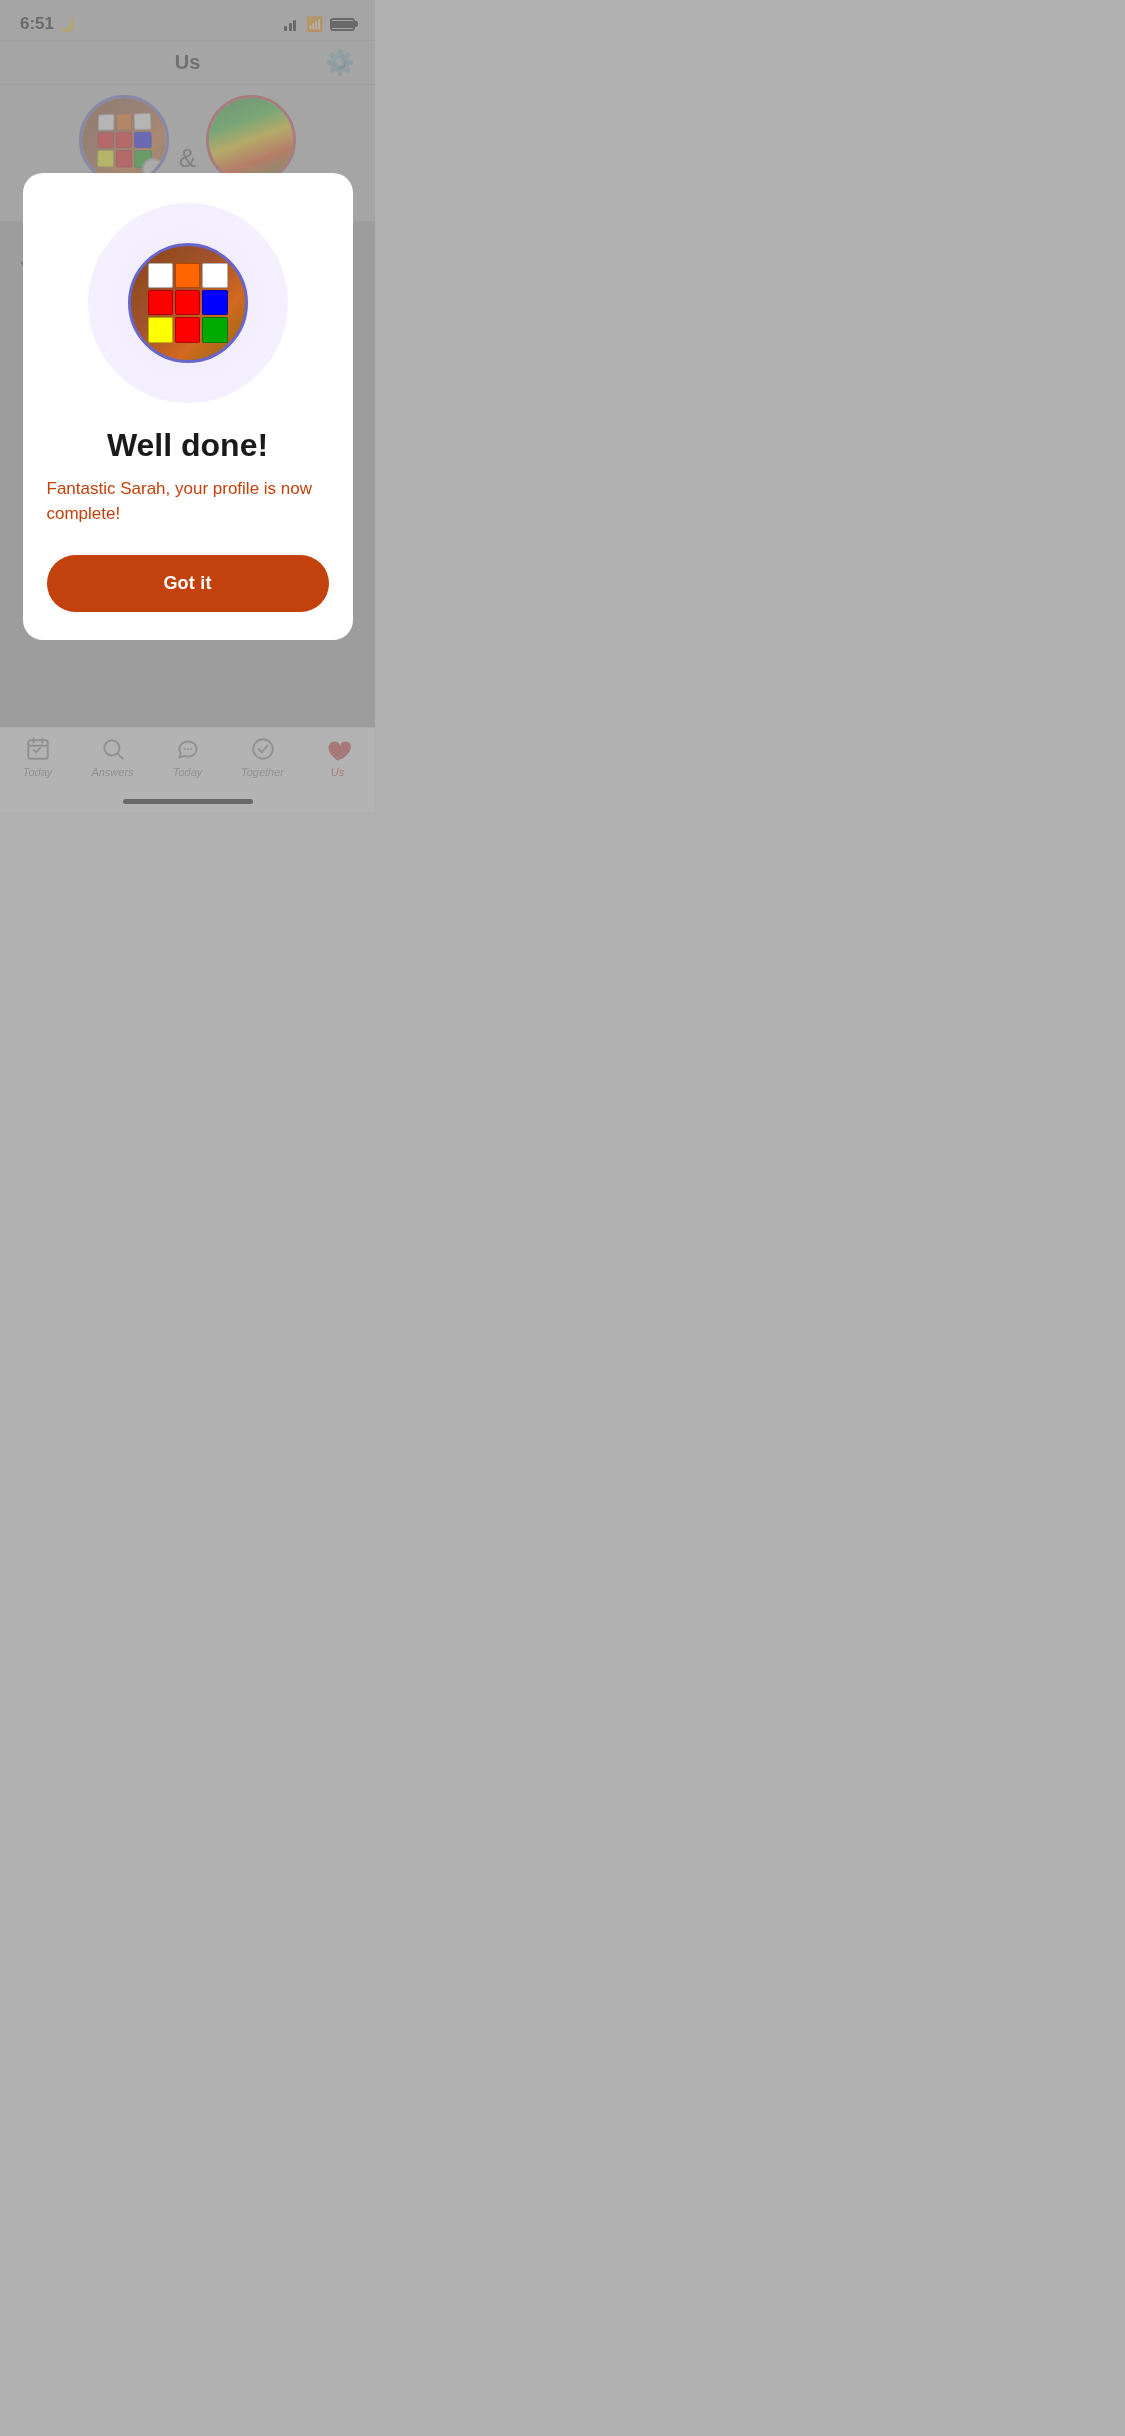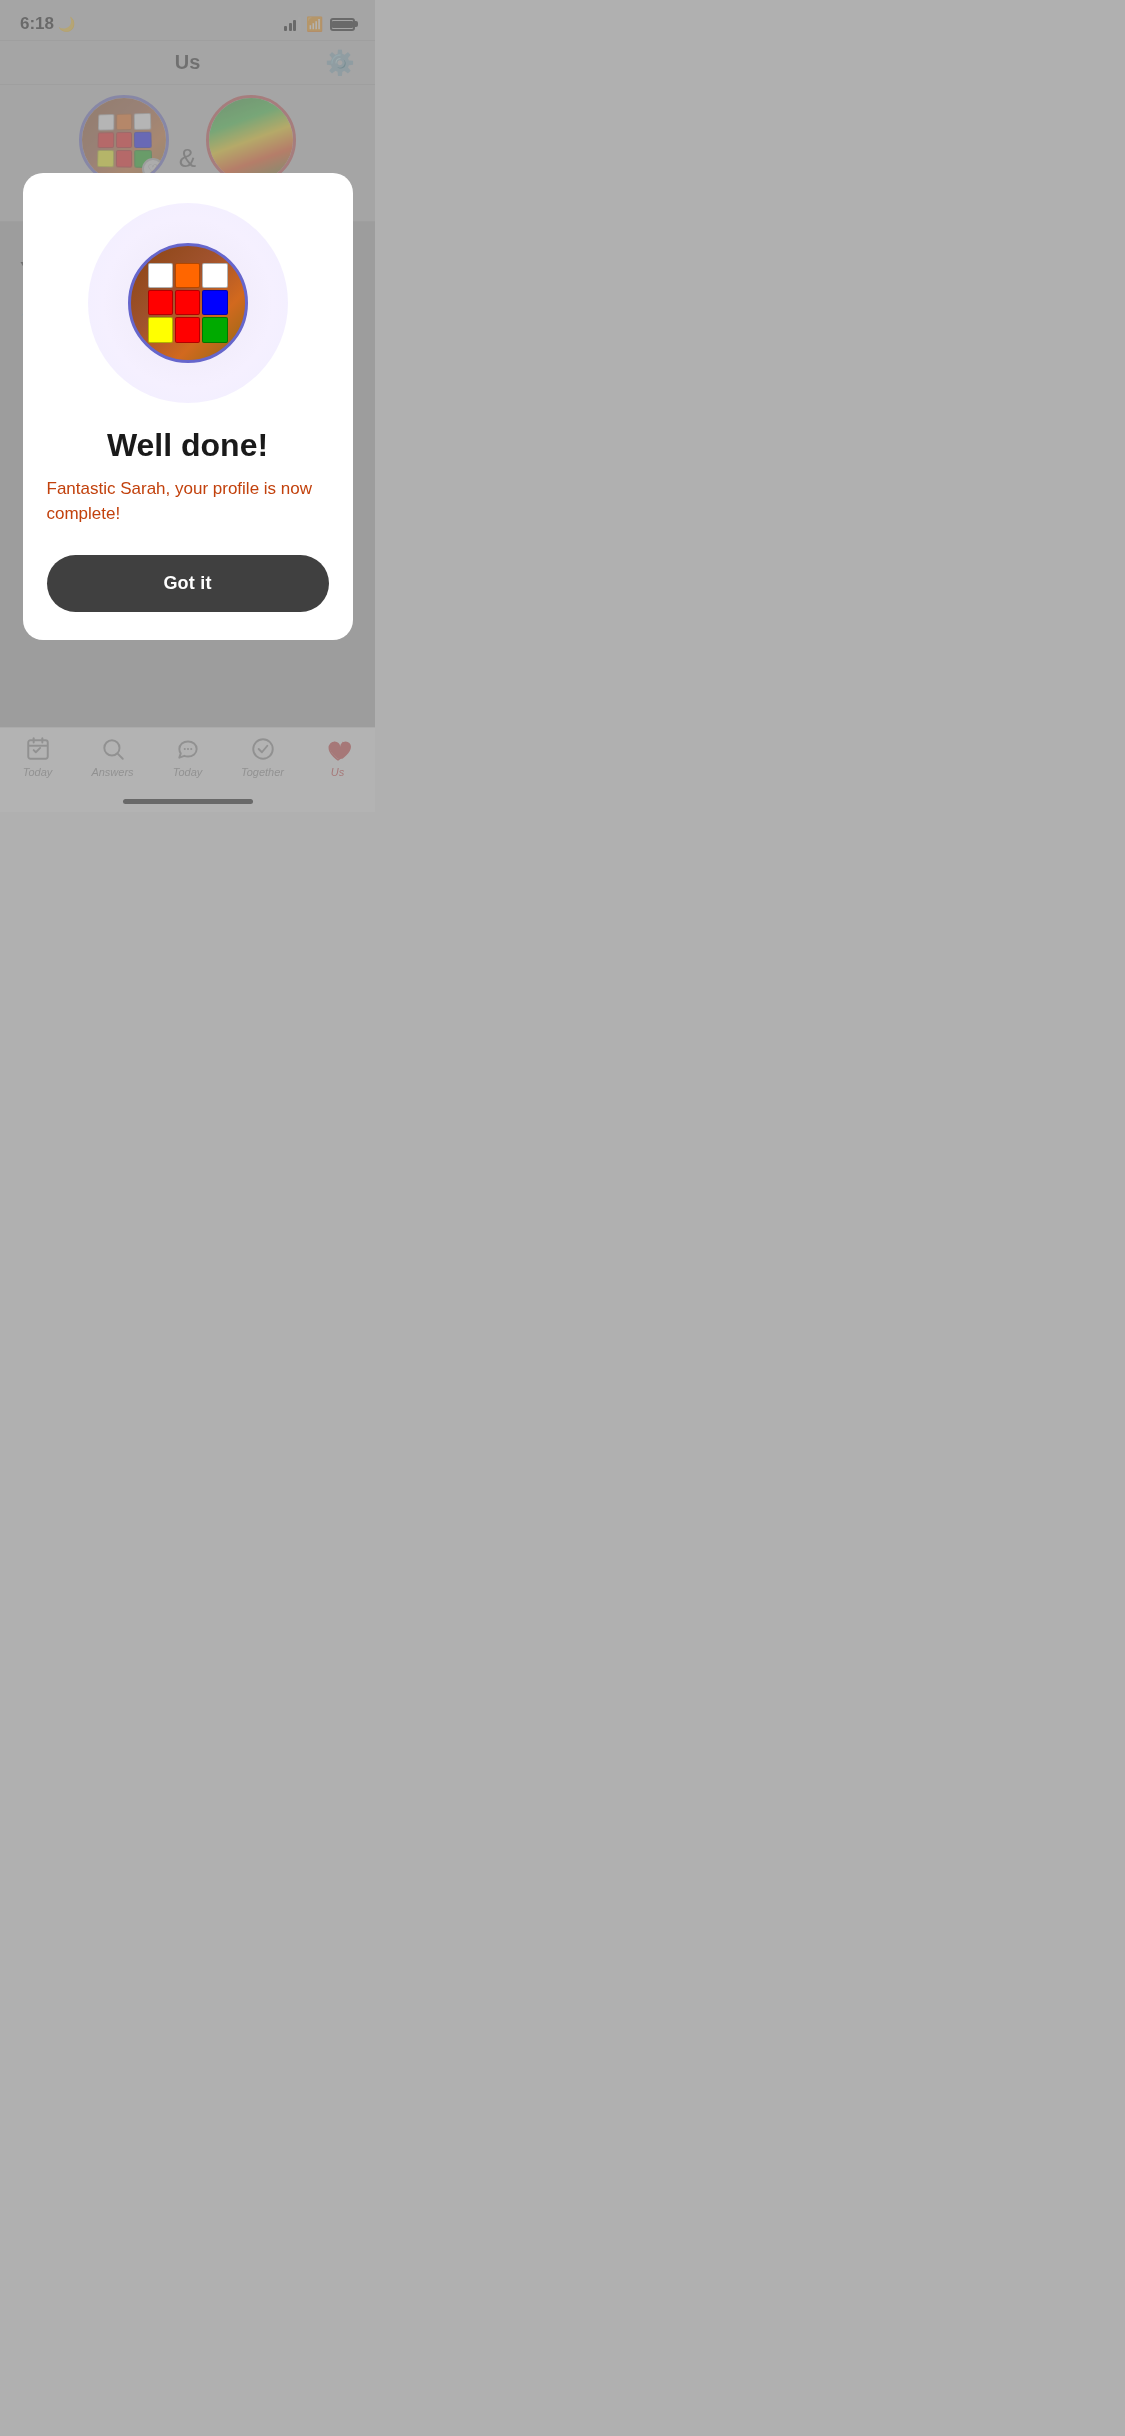--- a/index.html
+++ b/index.html
@@ -277,21 +277,21 @@
     .modal-body {
       font-size: 17px;
       color: #c2410c;
       text-align: left;
       width: 100%;
       line-height: 1.5;
       margin-bottom: 28px;
     }
 
     .modal-button {
-      background: #404040;
+      background: #c2410c;
       color: #fff;
       border: none;
       border-radius: 30px;
       padding: 18px 0;
       width: 100%;
       font-size: 18px;
       font-weight: 600;
       cursor: pointer;
       letter-spacing: 0.2px;
     }
@@ -364,21 +364,21 @@
     .tab-svg {
       width: 26px;
       height: 26px;
     }
   </style>
 </head>
 <body>
 
 <div class="status-bar top-bg">
   <div style="display:flex;align-items:center;gap:4px;">
-    <span class="status-time">6:18</span>
+    <span class="status-time">6:51</span>
     <span style="font-size:14px;">🌙</span>
   </div>
   <div class="status-icons">
     <div class="signal-bars">
       <div class="signal-bar" style="height:5px;"></div>
       <div class="signal-bar" style="height:8px;"></div>
       <div class="signal-bar" style="height:11px;"></div>
       <div class="signal-bar" style="height:14px; background:#ccc;"></div>
     </div>
     <span class="wifi-icon">📶</span>

